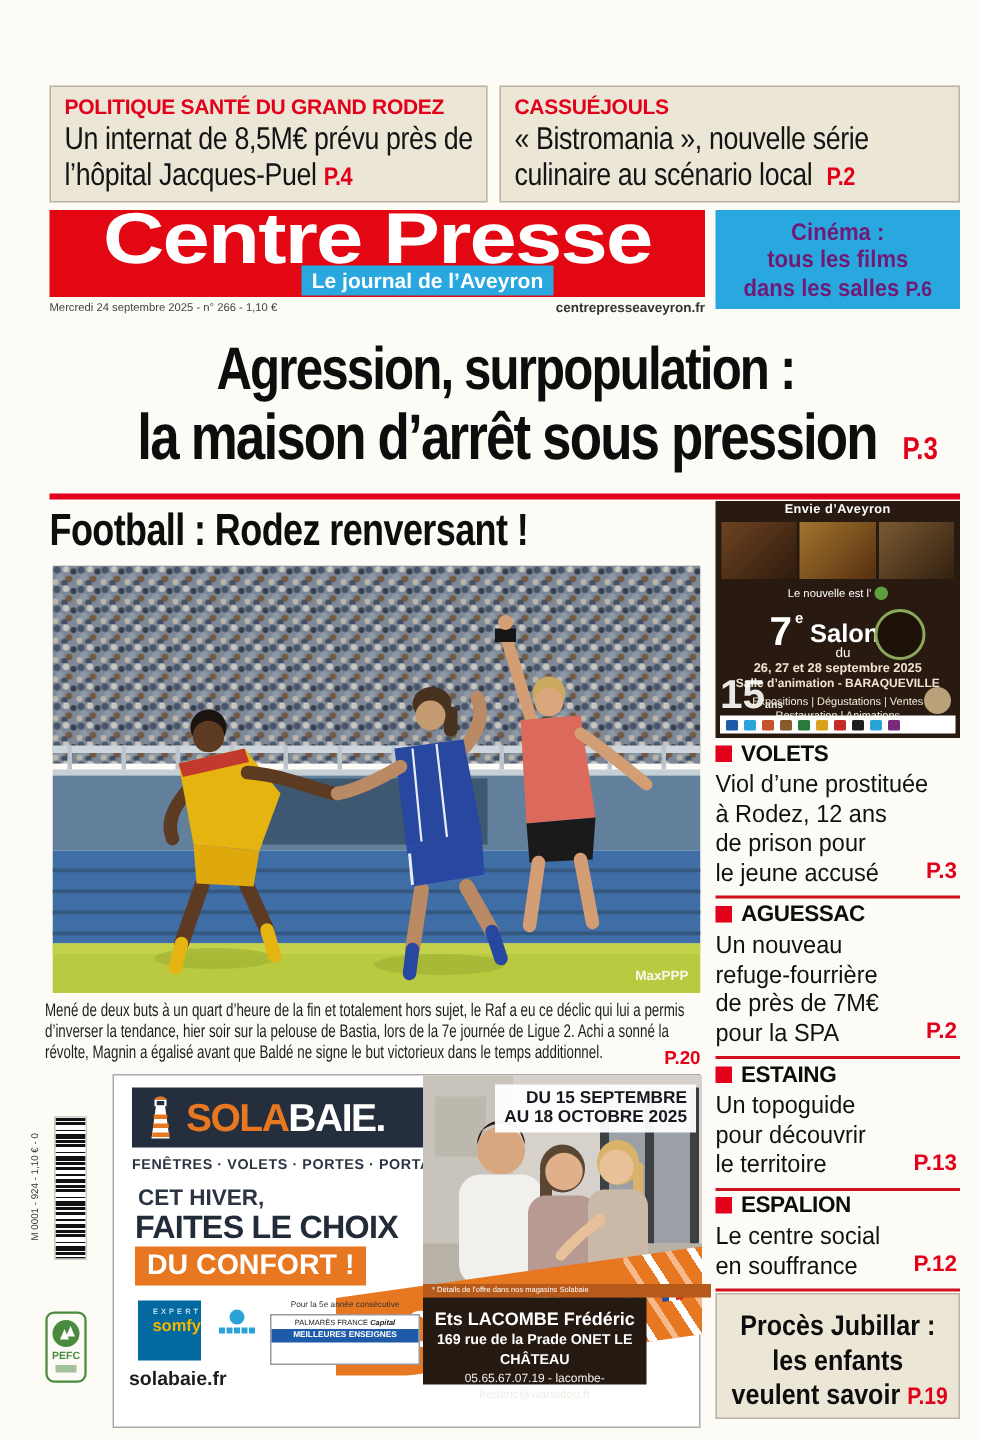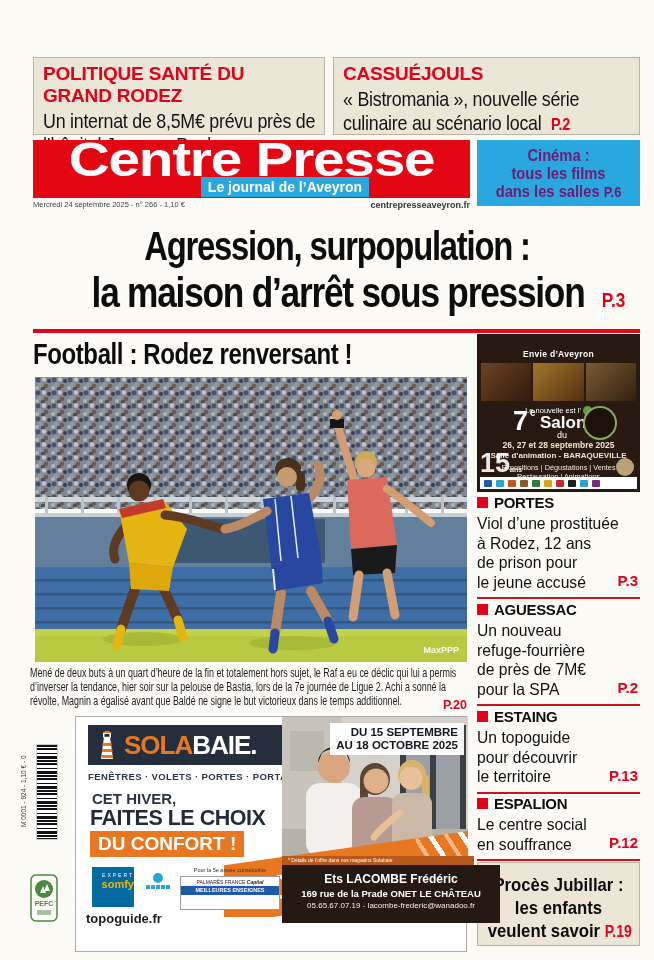--- a/index.html
+++ b/index.html
@@ -3,21 +3,21 @@
 <meta charset="utf-8">
 <style>
   html,body{margin:0;padding:0;background:#e8e8e8;}
   #page{position:relative;width:654px;height:960px;background:#fcfbf6;font-family:"Liberation Sans",sans-serif;overflow:hidden;margin:0 auto;}
   .abs{position:absolute;}
   .beige{background:#ebe6d6;border:1px solid #b9b3a2;}
   .pageref{color:#e2001a;font-weight:700;}
 
   
   .teaser{padding:5px 9px 4px 9px;box-sizing:border-box;}
-  .teaser .k{font-size:19px;font-weight:700;color:#e2001a;letter-spacing:-0.2px;}
+  .teaser .k{font-size:14px;font-weight:700;color:#e2001a;letter-spacing:-0.2px;}
   .teaser .t{font-size:21px;font-weight:500;color:#141414;line-height:1.15;letter-spacing:-0.3px;
              transform:scaleX(.85);transform-origin:top left;margin-top:2px;}
 
   
   #masthead{background:#e30613;}
   #masthead .title{width:100%;text-align:center;color:#fff;font-weight:700;font-size:48px;line-height:40px;
       letter-spacing:-1px;transform:scaleX(1.18);transform-origin:center;margin-top:0px;}
   #tagline{background:#29a8e0;color:#fff;font-weight:700;font-size:14px;text-align:center;line-height:20px;}
   #dateline-row{font-size:7.5px;color:#444;}
   #cinema{background:#29a8e0;color:#701a75;font-weight:700;font-size:16px;text-align:center;padding-top:7px;box-sizing:border-box;}
@@ -42,21 +42,21 @@
   #jubillar{text-align:center;padding-top:10px;box-sizing:border-box;}
   #jubillar .l{font-size:19px;font-weight:700;color:#0d0d0d;line-height:23px;transform:scaleX(.88);transform-origin:center;white-space:nowrap;}
 
   
   #caption-wrap{overflow:visible;}
   #caption{width:604px;transform:scaleX(.73);transform-origin:top left;font-size:12.2px;line-height:14.2px;color:#1c1c1c;}
   #caption-page{position:absolute;right:4px;bottom:2px;font-size:12.5px;}
 
   
   #salon{background:#281a10;color:#fff;overflow:hidden;}
-  #salon .brand{text-align:center;font-size:8.5px;font-weight:700;margin-top:15px;letter-spacing:0.3px;}
+  #salon .brand{text-align:center;font-size:8.5px;font-weight:700;margin-top:0;letter-spacing:0.3px;}
   #salon .strip{display:flex;gap:2px;margin:4px 4px 0 4px;}
   #salon .ph{height:38px;flex:1;}
   #salon .best{text-align:center;font-size:7.5px;margin-top:5px;}
   #salon .dot{display:inline-block;width:9px;height:9px;border-radius:50%;background:#5f9e3f;vertical-align:-2px;}
   #salon .dates{text-align:center;font-size:8.5px;font-weight:700;color:#efe3cf;}
   #salon .venue{text-align:center;font-size:8px;font-weight:700;color:#efe3cf;margin-top:1px;}
   #salon .items{text-align:center;font-size:7.3px;color:#f2ead9;margin-top:2px;}
   #salon .logos{position:absolute;left:3px;right:3px;bottom:3px;height:12px;background:#fff;display:flex;align-items:center;gap:4px;padding:0 4px;}
   #salon .logos i{display:block;width:8px;height:7px;border-radius:1px;}
 
@@ -267,21 +267,21 @@
       <i style="background:#c42a2a;"></i>
         <i style="background:#1d1d1d;"></i>
         <i style="background:#2aa4d8;"></i>
       <i style="background:#7a2a7a;"></i>
     </div>
   </div>
 
   <div class="brief abs" style="left:477px;top:494px;">
     <div class="krow">
         <span class="sq"></span>
-        <span class="kt">PORTES</span>
+        <span class="kt">VOLETS</span>
       </div>
     <div class="line">Viol d’une prostituée</div>
     <div class="line">à Rodez, 12 ans</div>
     <div class="line">de prison pour</div>
     <div class="line">le jeune accusé</div>
     <span class="pageref">P.3</span>
   </div>
   <div class="brief abs" style="left:477px;top:601px;">
     <div class="krow">
         <span class="sq"></span>
@@ -376,31 +376,31 @@
         <span class="scope">
           <div>SUR VOS FENÊTRES,</div>
           <div>PORTES, VOLETS</div>
           <div>ET PORTAILS*</div>
         </span>
         <span class="stripes"></span>
         <span class="flag"></span>
       </div>
     </div>
     <div id="sb-disclaimer" class="abs" style="left:206px;top:139px;width:186px;height:9px;">* Détails de l’offre dans nos magasins Solabaie</div>
-    <div id="sb-dealer" class="abs" style="left:206px;top:148px;width:218px;height:58px;">
+    <div id="sb-dealer" class="abs" style="left:206px;top:148px;width:149px;height:58px;">
       <div class="n">Ets LACOMBE Frédéric</div>
       <div class="a">169 rue de la Prade ONET LE CHÂTEAU</div>
       <div class="c">05.65.67.07.19 - lacombe-frederic@wanadoo.fr</div>
     </div>
 
     <div id="sb-expert" class="abs" style="left:16px;top:150px;width:42px;height:40px;">
       <div class="e">EXPERT</div>
       <div class="s">somfy</div>
     </div>
-    <div id="sb-site" class="abs" style="left:10px;top:194px;">topoguide.fr</div>
+    <div id="sb-site" class="abs" style="left:10px;top:194px;">solabaie.fr</div>
     <div id="sb-stars" class="abs" style="left:70px;top:156px;">
       <span class="flower"></span>
       <span class="row">
           <i></i>
           <i></i>
           <i></i>
           <i></i>
           <i></i>
         </span>
     </div>

